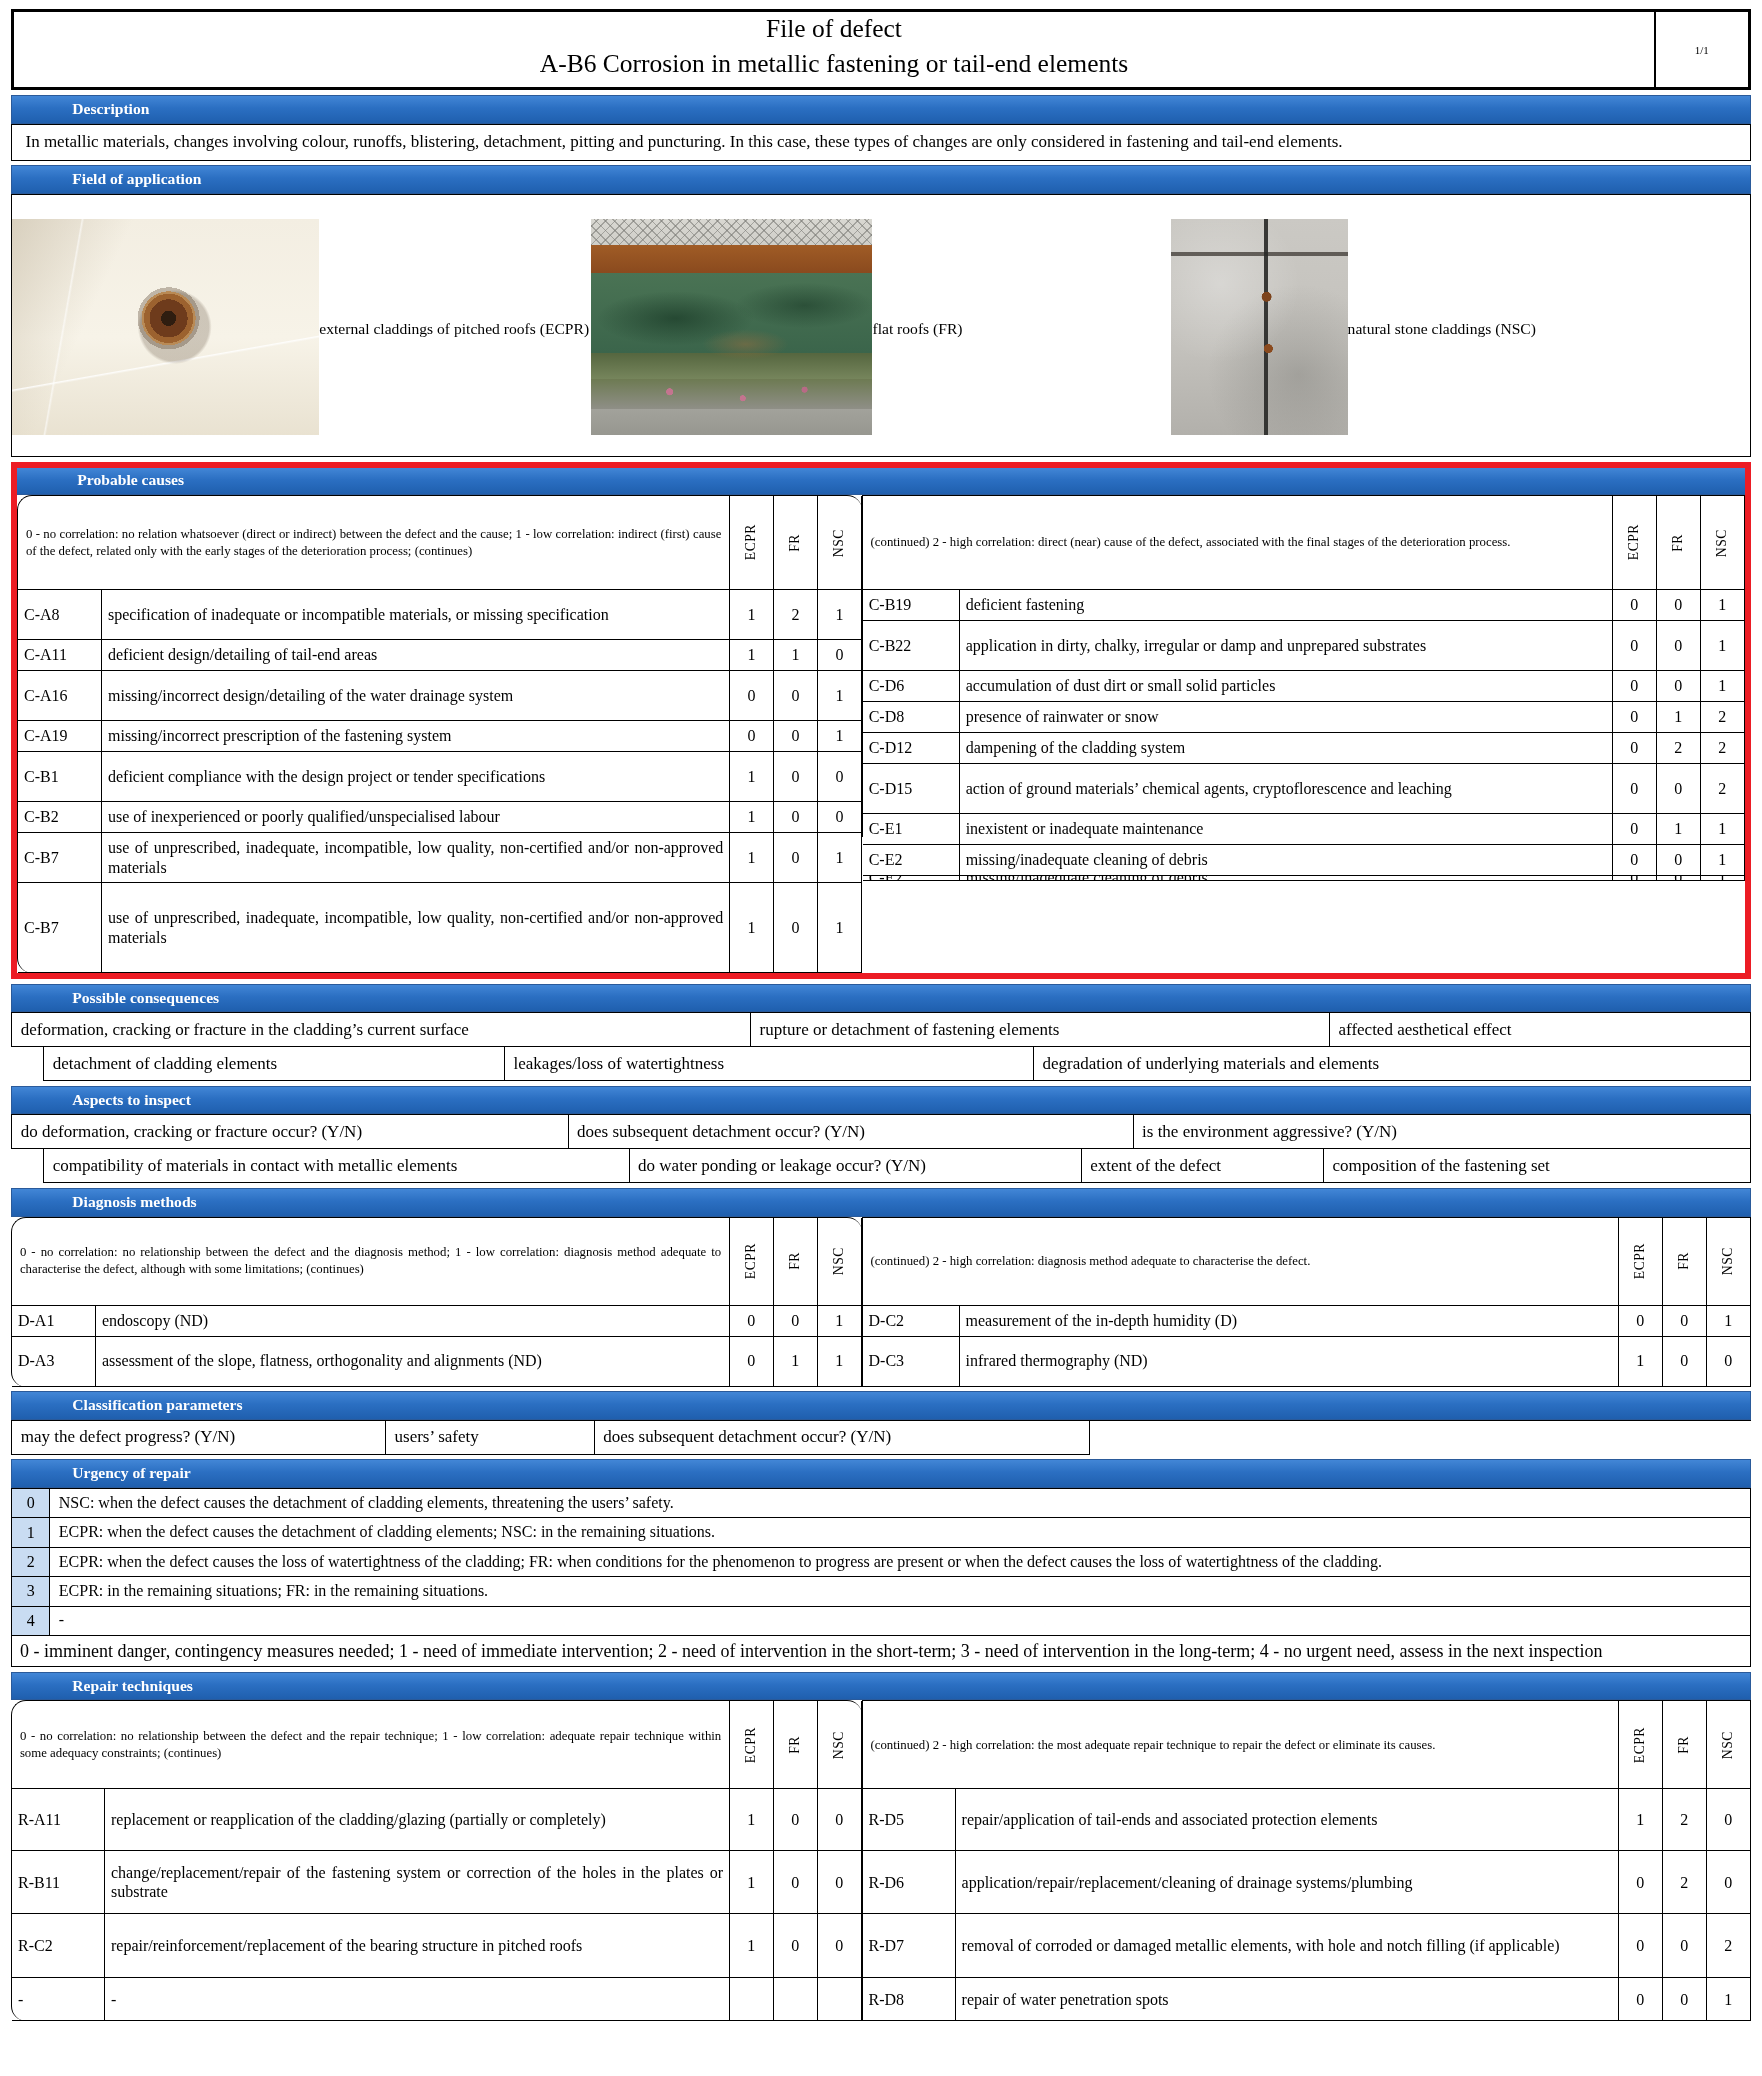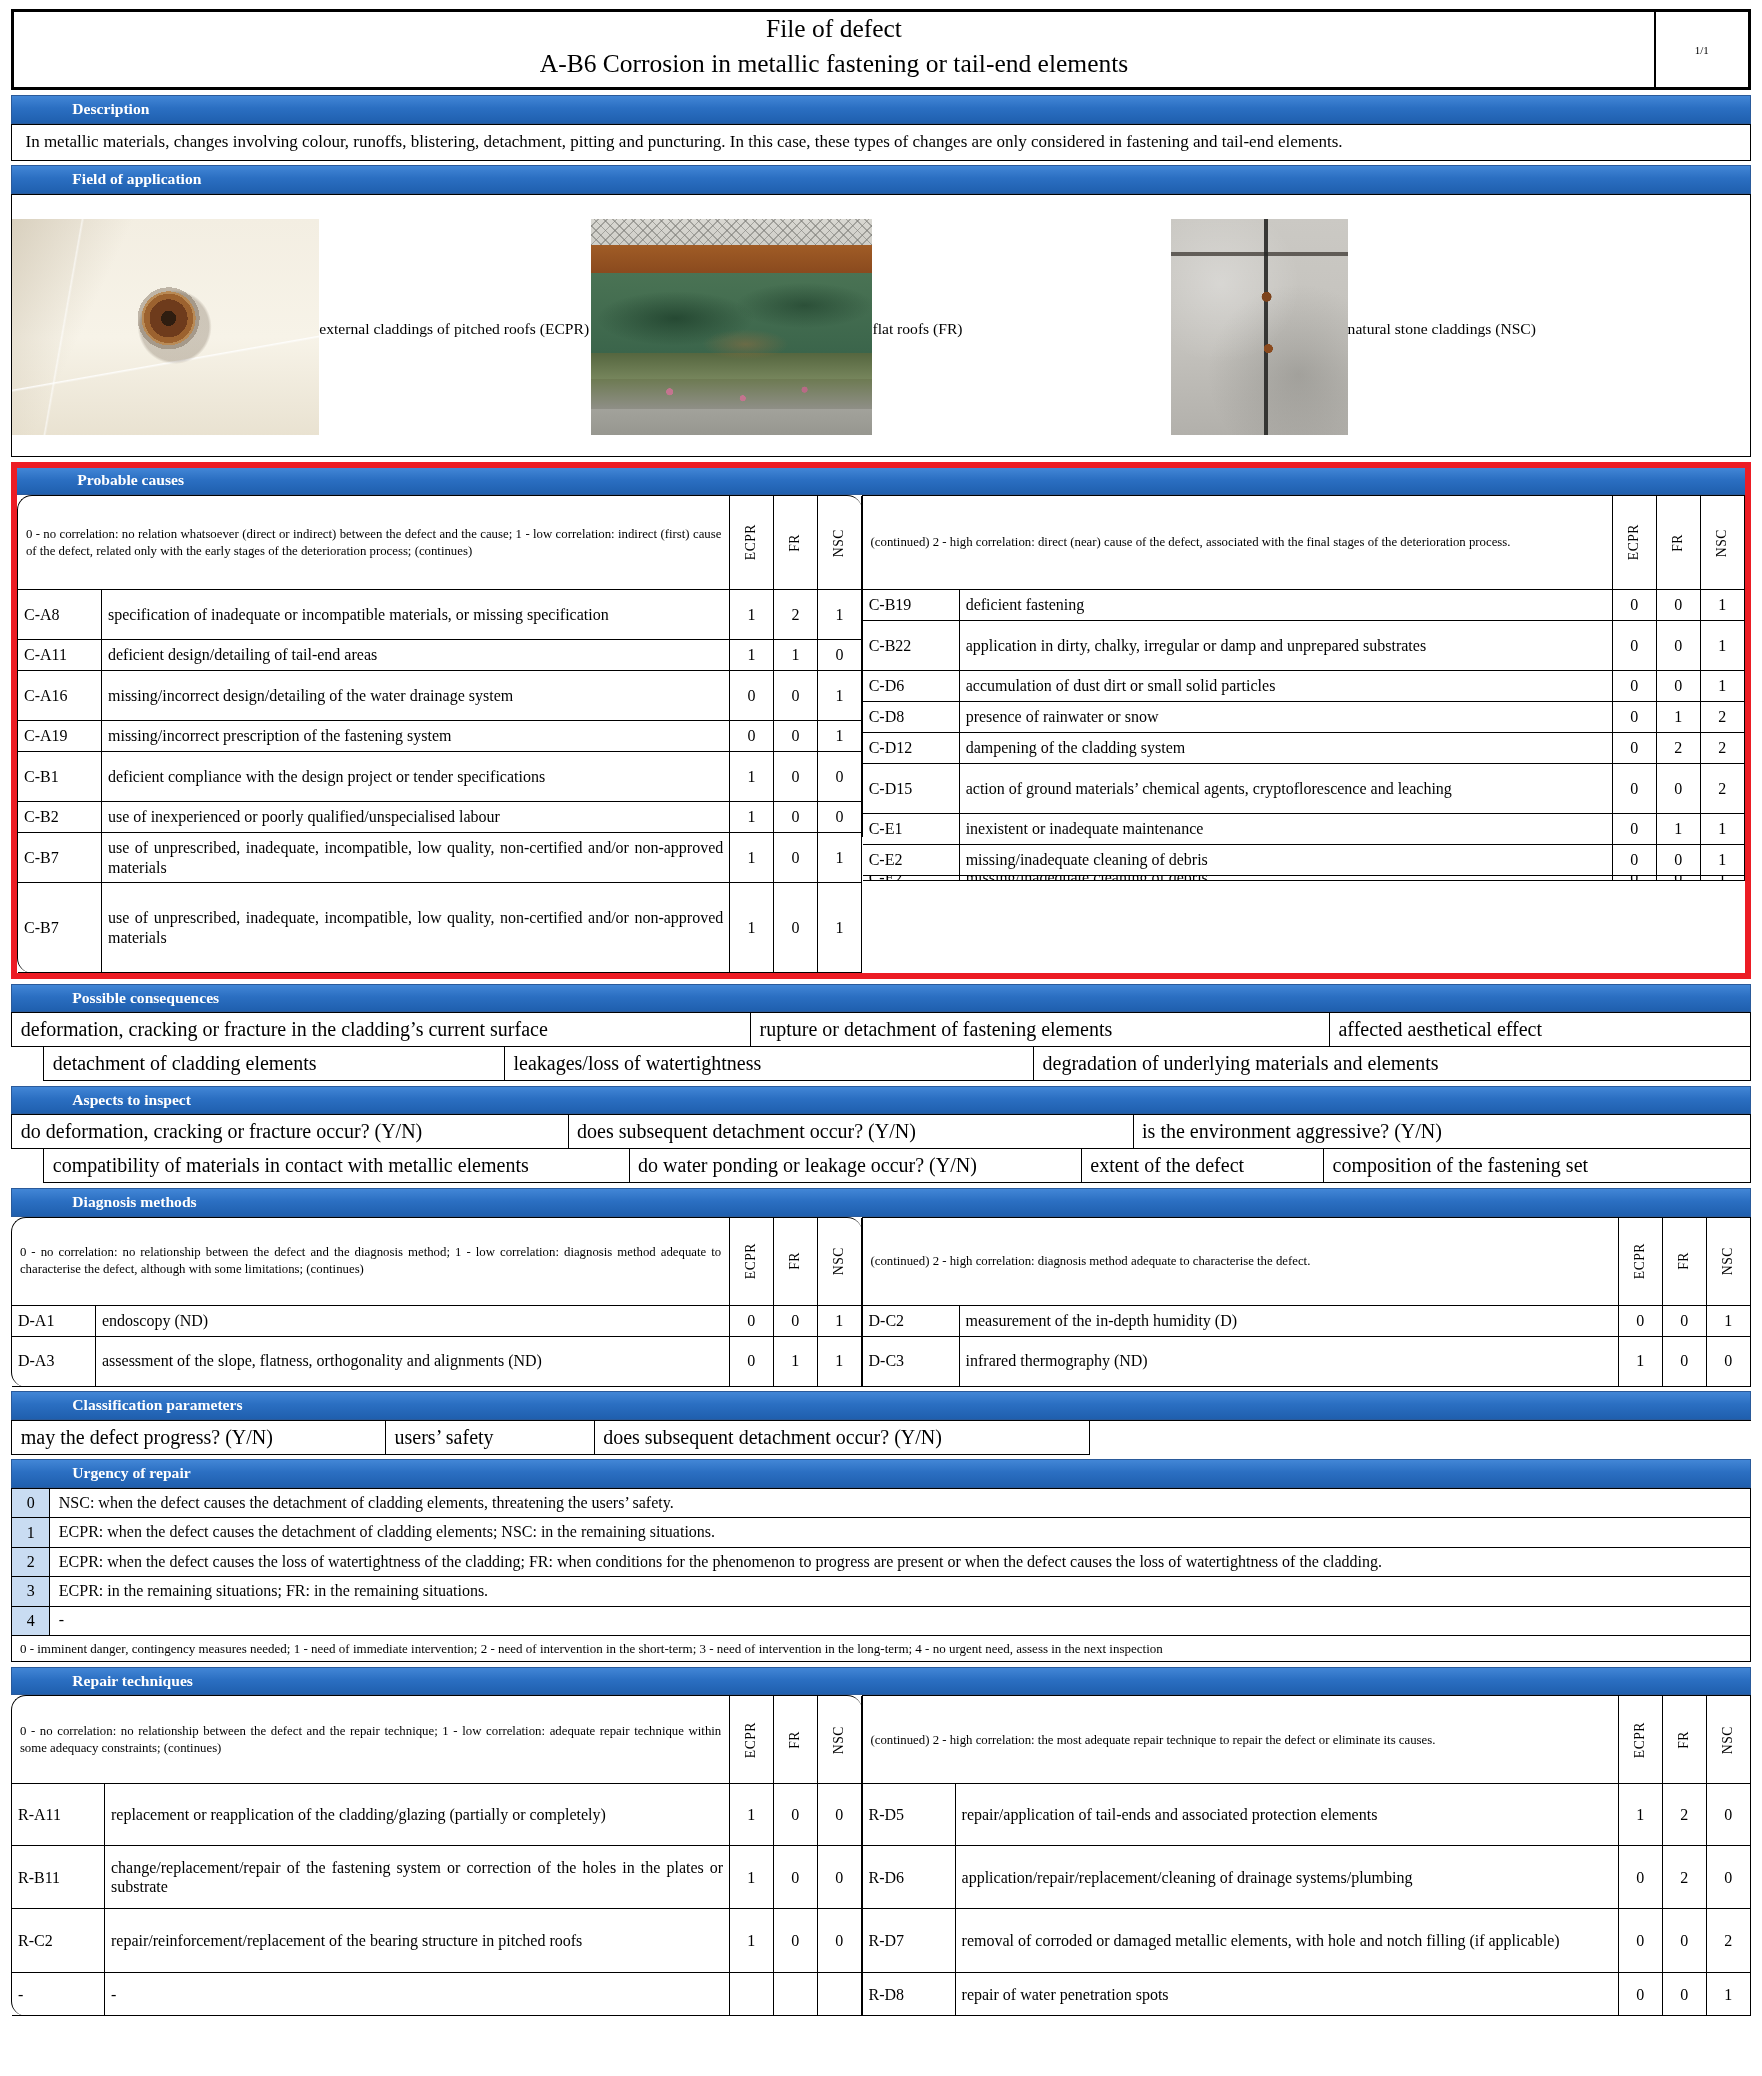--- a/index.html
+++ b/index.html
@@ -81,29 +81,29 @@
   .gc.num { justify-content:center; padding:1.9px 0.9px; }
   .gc.desc span { width:100%; text-align:justify; }
   .gc.legend { grid-column:1/3; font-size:12.8px; padding:3.8px 7.6px; }
   .gc.legend span { width:100%; text-align:justify; line-height:1.3; }
   .gc.vert { justify-content:center; padding:2.8px 0; }
   .gc.vert span { writing-mode:vertical-rl; transform:rotate(180deg); font-size:13.7px; letter-spacing:0.5px; }
 
   
   .cellsrow { display:flex; border-left:1.4px solid #000; border-top:1.4px solid #000; }
   .cellsrow + .cellsrow { border-top:0;margin-left:32px; }
-  .sc { border-right:1.4px solid #000; border-bottom:1.4px solid #000; font-size:20px; padding:4.7px 8.5px; display:flex; align-items:center; min-height:34px; }
+  .sc { border-right:1.4px solid #000; border-bottom:1.4px solid #000; font-size:17px; padding:4.7px 8.5px; display:flex; align-items:center; min-height:34px; }
   .sc.fill { flex:1; }
 
   
   .urgbox { border-left:1.4px solid #000; border-top:1.4px solid #000; }
   .urgrow { display:flex; }
   .lvl { width:38px; background:#c9dcf2; border-right:1.4px solid #000; border-bottom:1.4px solid #000; display:flex; align-items:center; justify-content:center; font-size:16px; }
   .utext { flex:1; border-right:1.4px solid #000; border-bottom:1.4px solid #000; font-size:16px; padding:3.8px 8.5px; display:flex; align-items:center; line-height:1.3; }
-  .footnote { border-right:1.4px solid #000; border-bottom:1.4px solid #000; font-size:13px; padding:4.7px 7.6px; }
+  .footnote { border-right:1.4px solid #000; border-bottom:1.4px solid #000; font-size:18px; padding:4.7px 7.6px; }
 </style>
 </head>
 <body>
 
 <div class="page">
 
   <div class="titlebox">
     <div class="titlemain">
       <div>File of defect</div>
       <div>A-B6 Corrosion in metallic fastening or tail-end elements</div>

